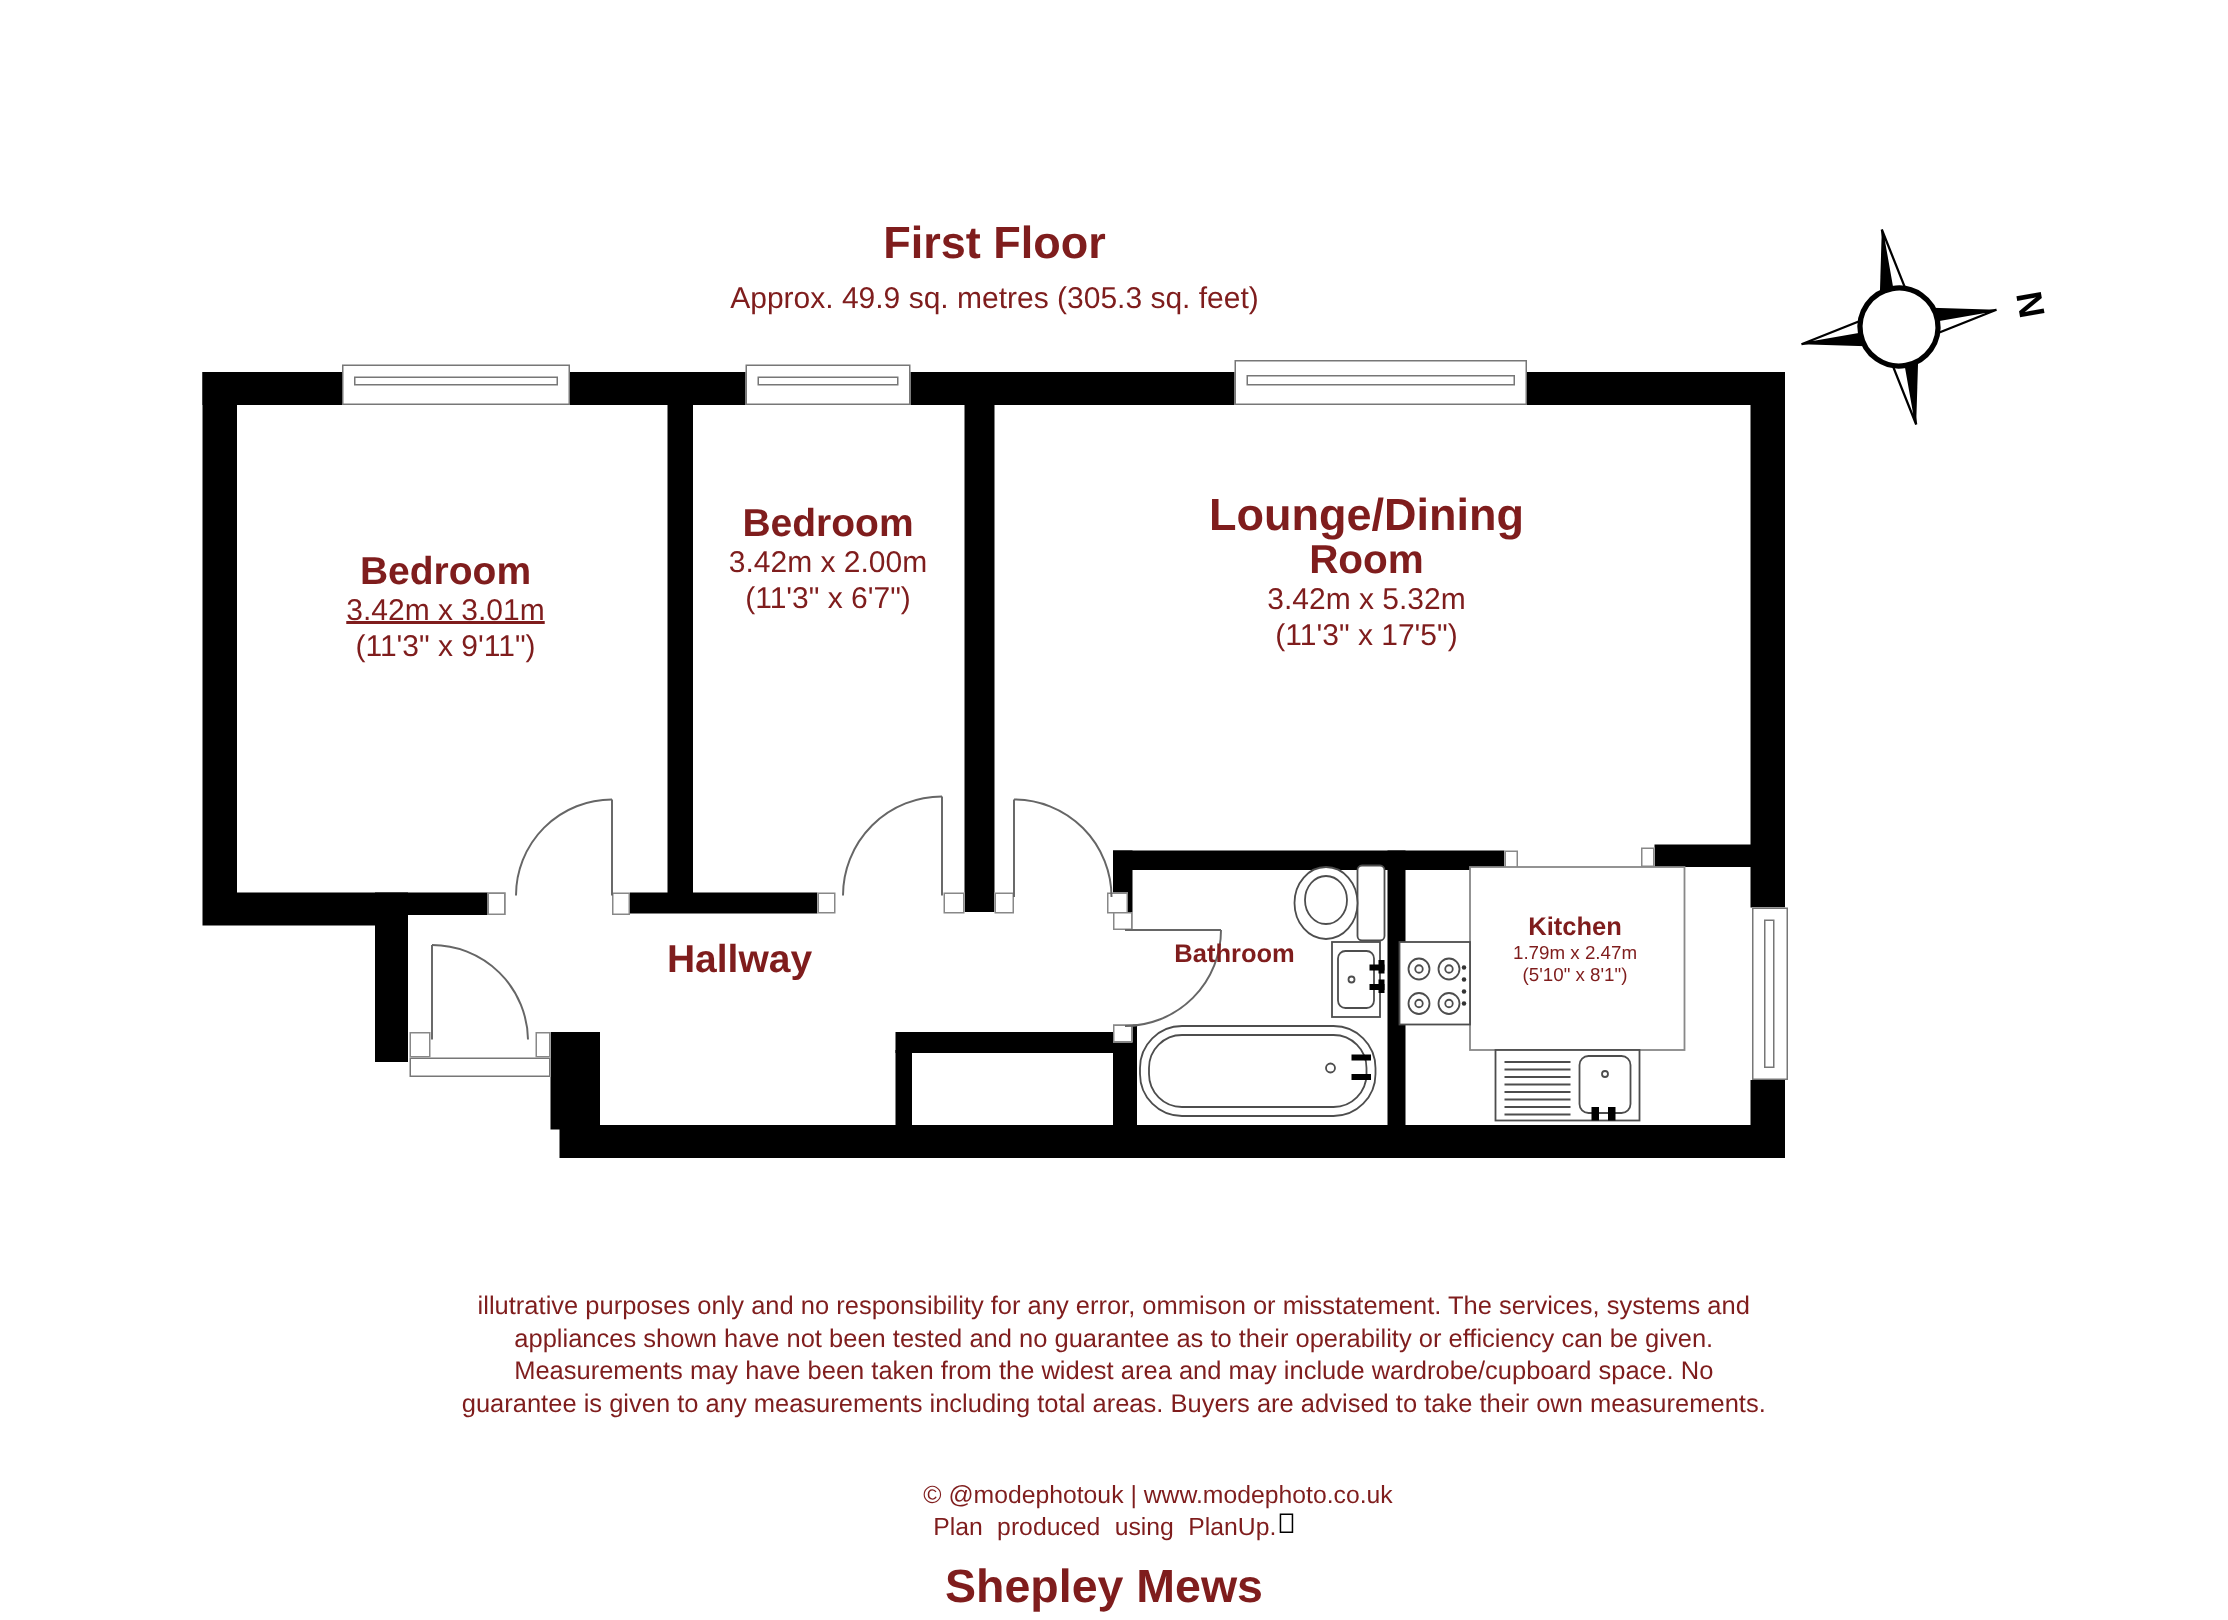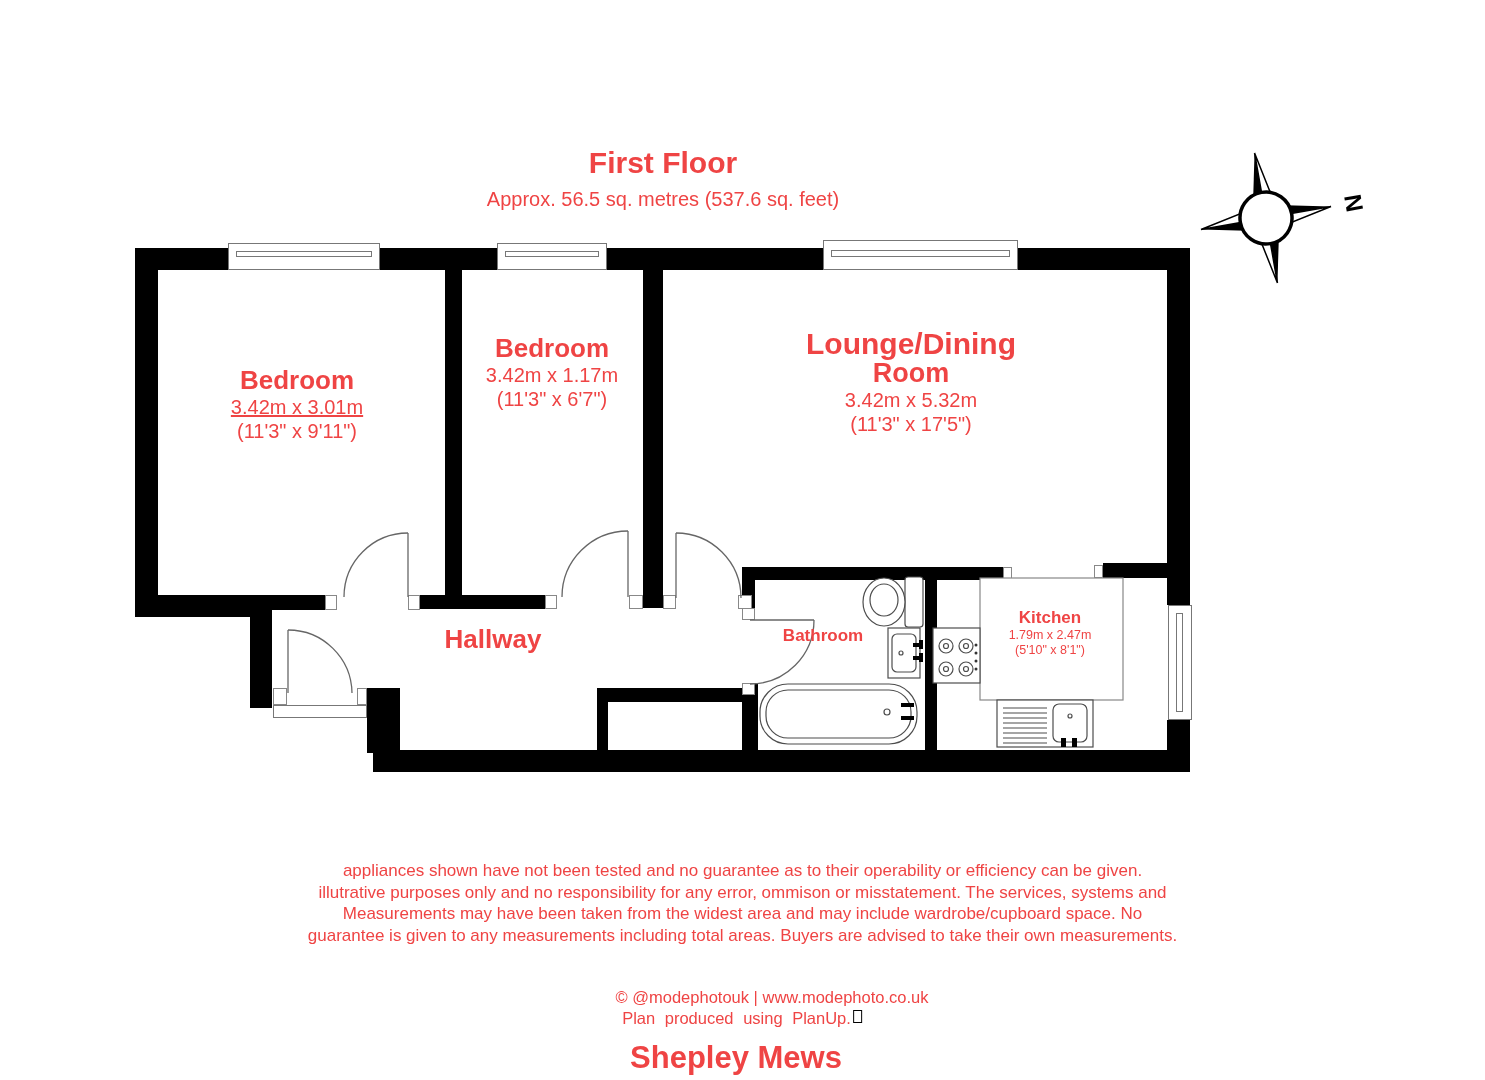--- a/index.html
+++ b/index.html
@@ -1,17 +1,17 @@
 <!DOCTYPE html>
 <html><head>
 <meta charset="utf-8">
 <style>
   html,body{margin:0;padding:0;background:#fff;}
   #stage{position:relative;width:1373px;height:1080px;background:#ffffff;overflow:hidden;
-         font-family:"Liberation Sans", sans-serif;color:#ef4444;}
+         font-family:"Liberation Sans", sans-serif;color:#7f1d1d;}
   .abs{position:absolute;}
   .ctr{transform:translateX(-50%);white-space:nowrap;text-align:center;}
   .wall{position:absolute;background:#000;}
   .jamb{position:absolute;background:#fff;border:1px solid #888;box-sizing:border-box;}
   .win{position:absolute;background:#fff;border:1px solid #777;box-sizing:border-box;}
   .winband{position:absolute;background:#fff;border:1px solid #777;box-sizing:border-box;}
   .thresh{position:absolute;background:#fff;border:1px solid #777;box-sizing:border-box;}
   svg{position:absolute;left:0;top:0;pointer-events:none;}
   .room-name{font-weight:bold;font-size:26px;}
   .room-dim{font-size:20px;}
@@ -25,21 +25,21 @@
   .produced{font-size:16.5px;word-spacing:5px;}
   .glyphbox{display:inline-block;width:7px;height:11px;border:1px solid #000;margin-left:2px;vertical-align:1px;}
   .property{font-weight:bold;font-size:31px;}
 </style>
 </head>
 <body>
 
 <div id="stage">
 
   <div class="abs ctr title" style="left:663px;top:146px;">First Floor</div>
-  <div class="abs ctr subtitle" style="left:663px;top:188px;">Approx. 56.5 sq. metres (537.6 sq. feet)</div>
+  <div class="abs ctr subtitle" style="left:663px;top:188px;">Approx. 49.9 sq. metres (305.3 sq. feet)</div>
 
   <div class="wall" style="left:135px;top:248px;width:1055px;height:22px;"></div>
   <div class="wall" style="left:135px;top:248px;width:23px;height:369px;"></div>
   <div class="wall" style="left:1167px;top:248px;width:23px;height:357px;"></div>
   <div class="wall" style="left:1167px;top:720px;width:23px;height:52px;"></div>
   <div class="wall" style="left:373px;top:750px;width:817px;height:22px;"></div>
   <div class="wall" style="left:158px;top:595px;width:114px;height:22px;"></div>
   <div class="wall" style="left:250px;top:595px;width:22px;height:113px;"></div>
   <div class="wall" style="left:272px;top:595px;width:65px;height:15px;"></div>
   <div class="wall" style="left:420px;top:595px;width:125px;height:14px;"></div>
@@ -189,40 +189,40 @@
       <circle cx="0" cy="0" r="26" fill="#fff" stroke="#000" stroke-width="3.5"></circle>
     </g>
     <text transform="translate(1344,196) rotate(80)" font-family="Liberation Sans, sans-serif" font-size="24" font-weight="bold" fill="#000">N</text>
   </svg>
 
   <div class="abs ctr room-name" style="left:297px;top:365px;">Bedroom</div>
   <div class="abs ctr room-dim" style="left:297px;top:396px;text-decoration:underline;">3.42m x 3.01m</div>
   <div class="abs ctr room-dim" style="left:297px;top:420px;">(11'3" x 9'11")</div>
 
   <div class="abs ctr room-name" style="left:552px;top:333px;">Bedroom</div>
-  <div class="abs ctr room-dim" style="left:552px;top:364px;">3.42m x 1.17m</div>
+  <div class="abs ctr room-dim" style="left:552px;top:364px;">3.42m x 2.00m</div>
   <div class="abs ctr room-dim" style="left:552px;top:388px;">(11'3" x 6'7")</div>
 
   <div class="abs ctr room-name" style="left:911px;top:327px;font-size:30px;">Lounge/Dining</div>
   <div class="abs ctr room-name" style="left:911px;top:358px;font-size:27px;">Room</div>
   <div class="abs ctr room-dim" style="left:911px;top:389px;">3.42m x 5.32m</div>
   <div class="abs ctr room-dim" style="left:911px;top:413px;">(11'3" x 17'5")</div>
 
   <div class="abs ctr room-name" style="left:493px;top:624px;">Hallway</div>
 
   <div class="abs ctr room-name-sm" style="left:823px;top:626px;">Bathroom</div>
 
   <div class="abs ctr room-name-sm" style="left:1050px;top:608px;">Kitchen</div>
   <div class="abs ctr room-dim-sm" style="left:1050px;top:628px;">1.79m x 2.47m</div>
   <div class="abs ctr room-dim-sm" style="left:1050px;top:643px;">(5'10" x 8'1")</div>
 
 
   <div class="abs disc" style="left:0;top:860px;width:1485px;text-align:center;">
+    <div>illutrative purposes only and no responsibility for any error, ommison or misstatement. The services, systems and</div>
     <div>appliances shown have not been tested and no guarantee as to their operability or efficiency can be given.</div>
-    <div>illutrative purposes only and no responsibility for any error, ommison or misstatement. The services, systems and</div>
     <div>Measurements may have been taken from the widest area and may include wardrobe/cupboard space. No</div>
     <div>guarantee is given to any measurements including total areas. Buyers are advised to take their own measurements.</div>
   </div>
 
   <div class="abs ctr credit" style="left:772px;top:988px;">© @modephotouk | www.modephoto.co.uk</div>
   <div class="abs ctr produced" style="left:742px;top:1009px;">
     <span>Plan produced using PlanUp.</span><span class="glyphbox"></span>
   </div>
   <div class="abs ctr property" style="left:736px;top:1040px;">Shepley Mews</div>
 

